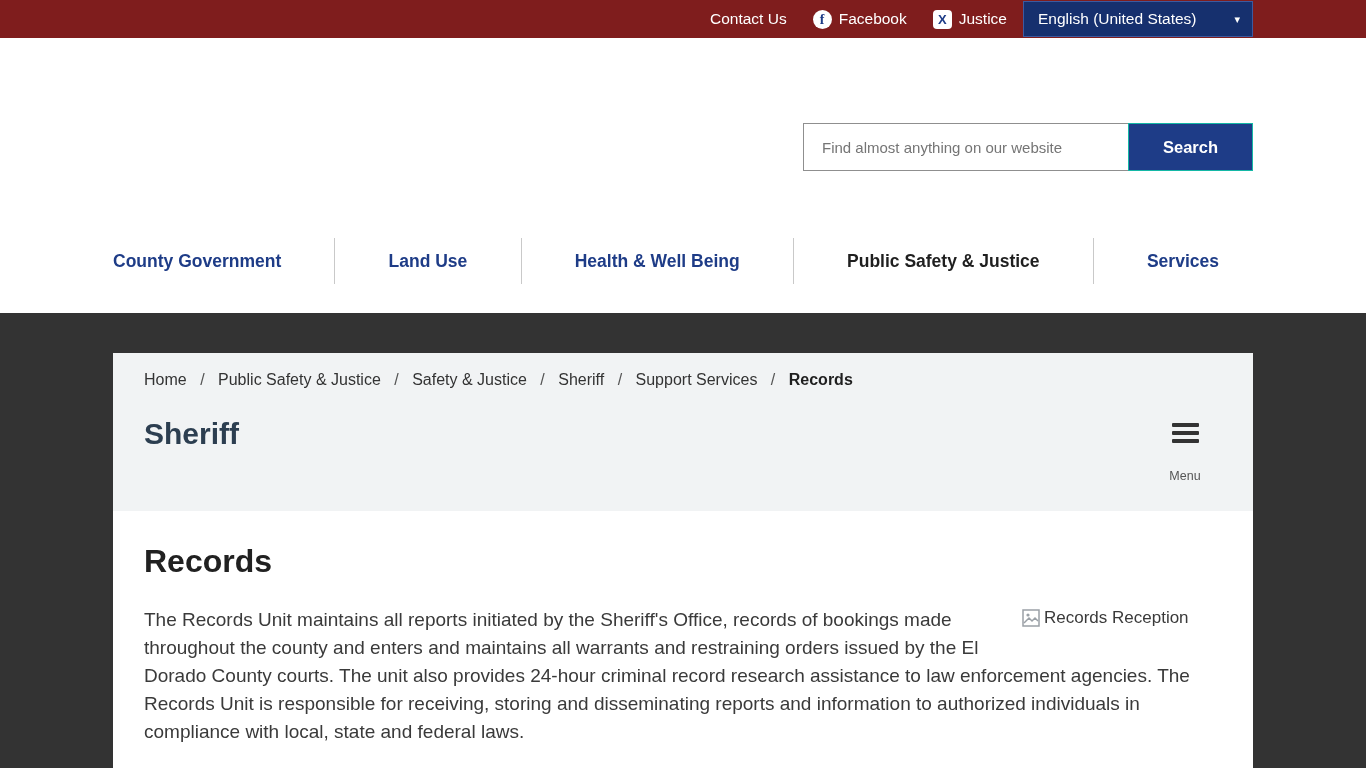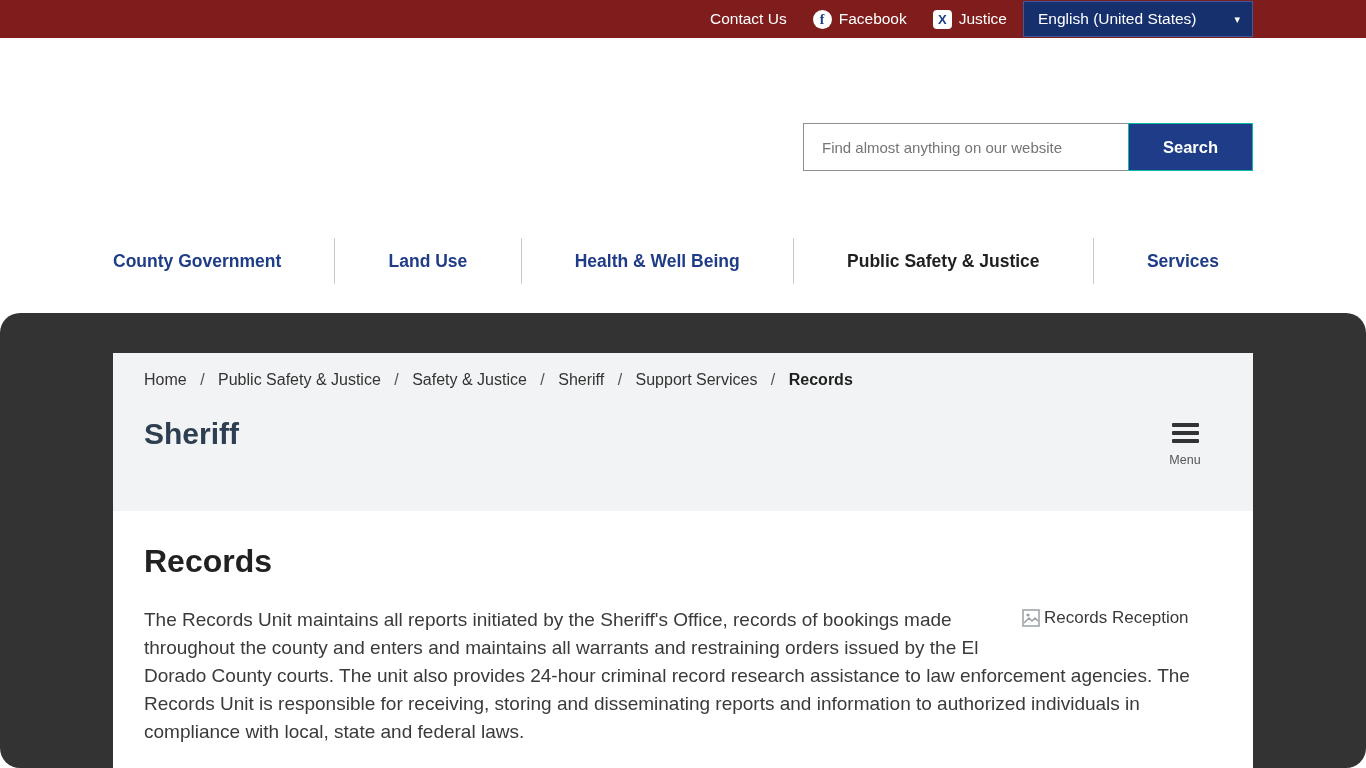--- a/index.html
+++ b/index.html
@@ -69,21 +69,20 @@
     text-decoration: none; color: #1e3c87; font-size: 17.5px; font-weight: bold;
     white-space: nowrap; padding: 0 10px;
   }
   .mainnav a.active { color: #1f1f1f; }
   .nav-divider { width: 1px; height: 46px; background: #c9c9c9; }
 
   
   .dark-section {
     position: absolute; top: 313px; left: 0; width: 1366px; height: 455px;
     background: #333333;
-    border-radius: 20px;
   }
   .card {
     position: absolute; top: 40px; left: 113px; width: 1140px; height: 415px;
     background: #ffffff;
   }
   .card-top {
     background: #f1f3f4; height: 158px; padding: 18px 30px 0 31px;
     position: relative;
   }
 
@@ -98,21 +97,21 @@
 
   .menu-widget {
     position: absolute; right: 46px; top: 70px; width: 44px;
     text-align: center; cursor: pointer;
   }
   .menu-bars { display: inline-block; }
   .menu-bars .bar {
     display: block; width: 27px; height: 4px; background: #333;
     margin: 0 auto 4px auto; border-radius: 1px;
   }
-  .menu-label { font-size: 12.5px; color: #555; margin-top: 2px; }
+  .menu-label { font-size: 12.5px; color: #555; margin-top: 18px; }
 
   .card-body { padding: 32px 31px 0 31px; }
   .page-heading {
     margin: 0 0 26px 0; font-size: 32px; font-weight: bold; color: #212121;
   }
   .float-img {
     float: right; width: 200px; margin: 2px 0 12px 18px;
     font-size: 17px; color: #3a3a3a; white-space: nowrap;
     display: flex; align-items: center; gap: 4px;
   }

